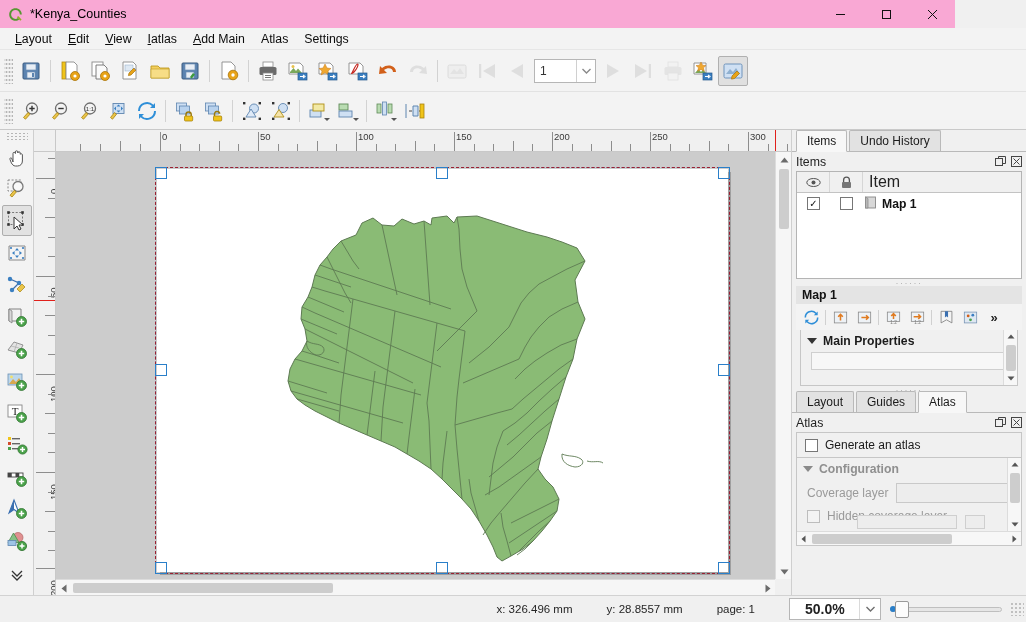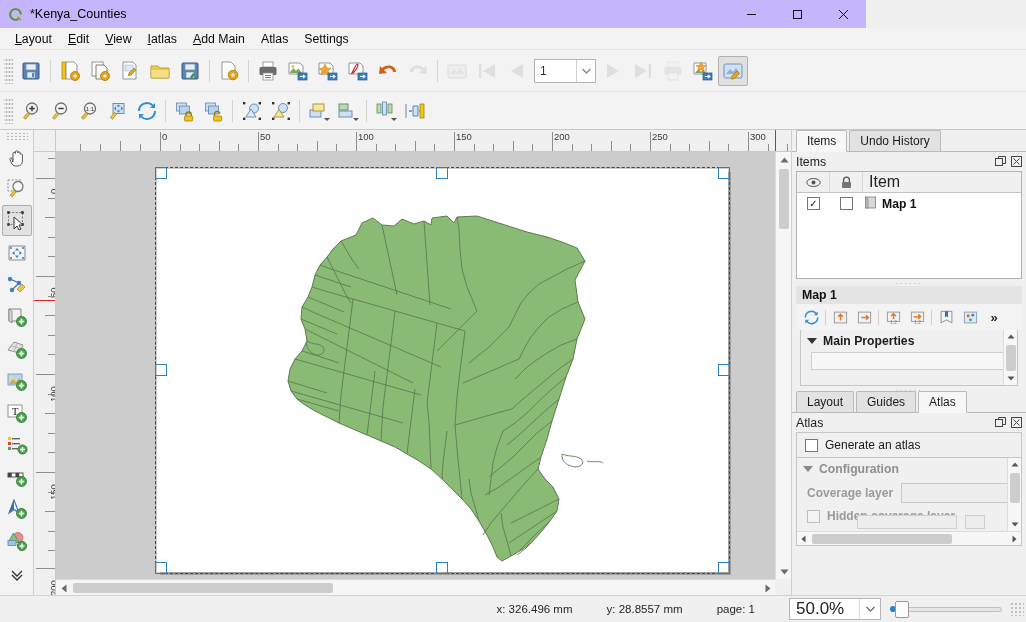--- a/index.html
+++ b/index.html
@@ -8,22 +8,22 @@
     width:1026px; height:622px; overflow:hidden;
     font-family:"Liberation Sans", sans-serif;
     font-size:12px; color:#1a1a1a;
     background:#f0f0f0;
     -webkit-font-smoothing:antialiased;
   }
   #app { position:relative; width:1026px; height:622px; }
 
   
   .titlebar {
-    position:absolute; left:0; top:0; width:866px; height:28px;
-    background:#c4b5fd; display:flex; align-items:center;
+    position:absolute; left:0; top:0; width:955px; height:28px;
+    background:#f9a8d4; display:flex; align-items:center;
   }
   .title-left { display:flex; align-items:center; padding-left:8px; gap:7px; }
   .qgis-logo { width:15px; height:15px; position:relative; }
   .title-text { font-size:12.5px; color:#000; }
   .win-btns { position:absolute; right:0; top:0; height:28px; display:flex; }
   .win-btn {
     width:46px; height:28px; display:flex; align-items:center; justify-content:center;
     font-size:12px; color:#111;
   }
 
@@ -144,40 +144,40 @@
   .ip-title { background:#e4e4e4; padding:2px 6px; font-weight:bold; font-size:12.3px; color:#121212; }
   .ip-toolbar { background:#f3f3f3; display:flex; align-items:center; height:26px; padding-left:3px; }
   .ipbtn { width:24px; height:22px; display:flex; align-items:center; justify-content:center; }
   .ip-body { background:#f0f0f0; position:relative; height:56px; border:1px solid #c6c6c6; border-top:none; margin:0 4px; }
   .collapse-row { display:flex; align-items:center; gap:6px; padding:4px 6px; font-weight:bold; font-size:12.2px; color:#1b1b1b; }
   .tri { width:0; height:0; border-left:5px solid transparent; border-right:5px solid transparent; border-top:6px solid #333; }
   .tri.dim { border-top-color:#8a8a8a; }
 
   .atlas-check-row { display:flex; align-items:center; gap:7px; padding:5px 8px; background:#f0f0f0; border:1px solid #c6c6c6; margin:0 4px; }
   .atlas-body { margin:0 4px; border:1px solid #c6c6c6; border-top:none; background:#f0f0f0; position:relative; height:88px; overflow:hidden; }
-  .fieldrow { display:flex; align-items:center; padding:3px 10px; gap:8px;font-weight:bold; }
+  .fieldrow { display:flex; align-items:center; padding:3px 10px; gap:8px; }
   .flabel { font-size:12px; color:#9a9a9a; }
   .finput { flex:1; height:20px; background:#ededed; border:1px solid #c9c9c9; }
   .cb.dim { border-color:#bdbdbd; background:#f3f3f3; }
   .dimtext { color:#9a9a9a; font-size:12px; }
 
   .mini-vscroll { position:absolute; right:0; top:0; width:14px; bottom:0; background:#f7f7f7; border-left:1px solid #dcdcdc; }
   .mini-hscroll { position:absolute; left:0; right:0; bottom:0; height:14px; background:#f7f7f7; border-top:1px solid #dcdcdc; }
 
   
   .statusbar {
     position:absolute; left:0; top:595px; width:1026px; height:27px;
     background:#f0f0f0; border-top:1px solid #d2d2d2; display:flex; align-items:center;
   }
   .sb-sp { flex:1; }
   .sb-item { font-size:11.5px; color:#262626; margin-right:34px; white-space:nowrap; }
   .zoomcombo {
     width:92px; height:22px; background:#fff; border:1px solid #b6b6b6; display:flex; align-items:center;
   }
-  .zoomcombo .zv { flex:1; padding-left:6px; font-size:17px; color:#222; }
+  .zoomcombo .zv { flex:1; padding-left:15px; font-size:14px; color:#222;font-weight:bold; }
   .zoomcombo .zarrow { width:21px; height:20px; display:flex; align-items:center; justify-content:center; border-left:1px solid #dadada; }
   .zslider { width:112px; height:20px; position:relative; margin-left:9px; margin-right:8px; }
   .ztrack { position:absolute; left:0; top:8px; width:112px; height:5px; background:#e6e6e6; border:1px solid #bfbfbf; border-radius:3px; }
   .zhandle { position:absolute; left:5px; top:2px; width:14px; height:17px; background:#fcfcfc; border:1px solid #9a9a9a; border-radius:2px; }
   .zdot { position:absolute; left:0px; top:7px; width:6px; height:6px; border-radius:50%; background:#2a7fc9; }
   .sb-grip {
     width:14px; height:14px; margin-right:2px;
     background-image:radial-gradient(#c0c0c0 1px, transparent 1.1px);
     background-size:4px 4px;
   }

